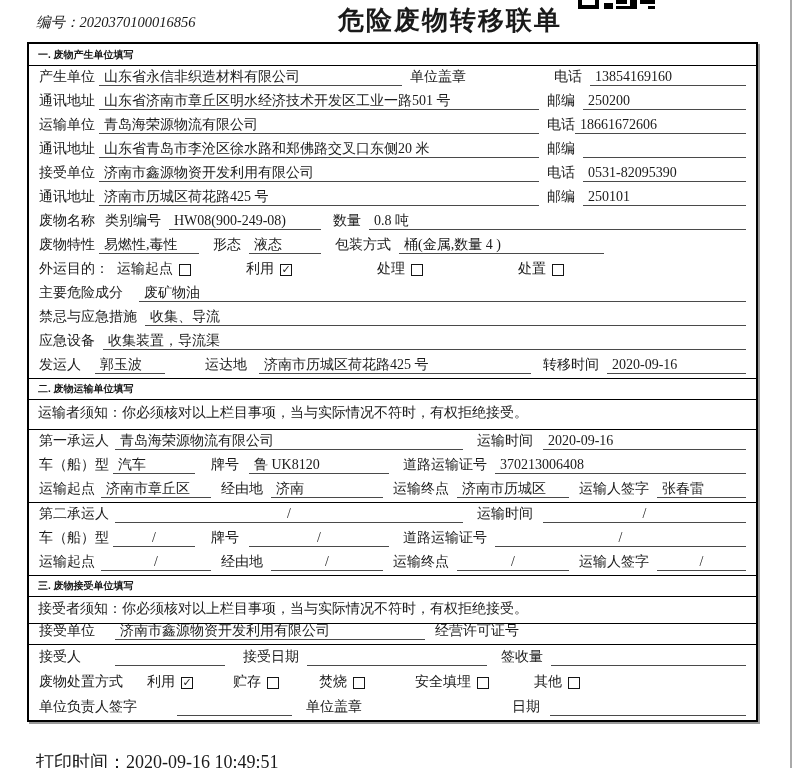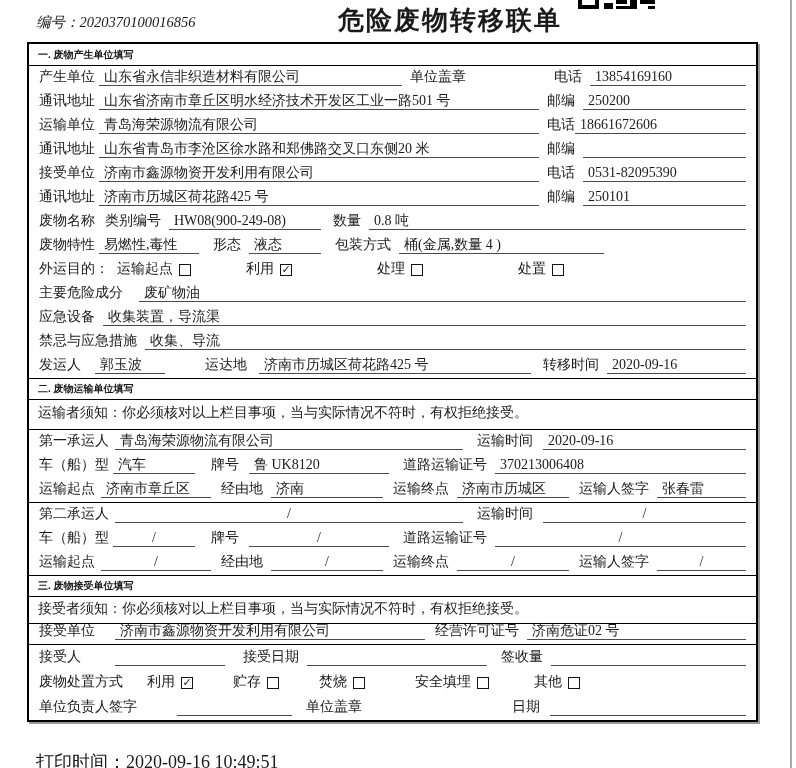--- a/index.html
+++ b/index.html
@@ -148,27 +148,27 @@
     <span class="lb" style="margin-left:95px">处置</span>
     <span class="box"><span></span></span>
   </div>
 
   <div class="row h24">
     <span class="lb">主要危险成分</span>
     <span class="uv fill" style="margin-left:16px">废矿物油</span>
   </div>
 
   <div class="row h24">
+    <span class="lb">禁忌与应急措施</span>
+    <span class="uv fill" style="margin-left:8px">收集、导流</span>
+  </div>
+
+  <div class="row h24">
     <span class="lb">应急设备</span>
     <span class="uv fill" style="margin-left:8px">收集装置，导流渠</span>
-  </div>
-
-  <div class="row h24">
-    <span class="lb">禁忌与应急措施</span>
-    <span class="uv fill" style="margin-left:8px">收集、导流</span>
   </div>
 
   <div class="row h24">
     <span class="lb">发运人</span>
     <span class="uv" style="width:70px;margin-left:14px">郭玉波</span>
     <span class="lb" style="margin-left:40px">运达地</span>
     <span class="uv" style="width:272px;margin-left:12px">济南市历城区荷花路425 号</span>
     <span class="lb" style="margin-left:12px">转移时间</span>
     <span class="uv fill" style="margin-left:8px">2020-09-16</span>
   </div>
@@ -232,21 +232,20 @@
   </div>
 
   <div class="sec-h bt bb">三. 废物接受单位填写</div>
 
   <div class="row h27 bb notice">接受者须知：你必须核对以上栏目事项，当与实际情况不符时，有权拒绝接受。</div>
 
   <div class="row h21 bb">
     <span class="lb">接受单位</span>
     <span class="uv" style="width:310px;margin-left:20px">济南市鑫源物资开发利用有限公司</span>
     <span class="lb" style="margin-left:10px">经营许可证号</span>
-    <span class="uv fill" style="margin-left:8px">济南危证02 号</span>
   </div>
 
   <div class="row h25">
     <span class="lb">接受人</span>
     <span class="uv" style="width:110px;margin-left:34px"></span>
     <span class="lb" style="margin-left:18px">接受日期</span>
     <span class="uv" style="width:180px;margin-left:8px"></span>
     <span class="lb" style="margin-left:14px">签收量</span>
     <span class="uv fill" style="margin-left:8px"></span>
   </div>

